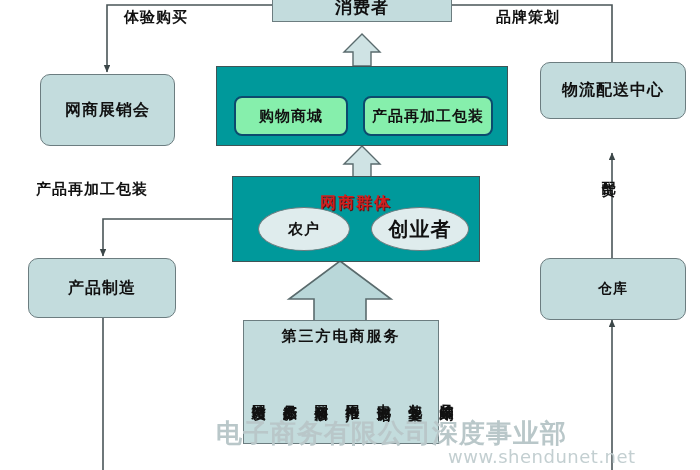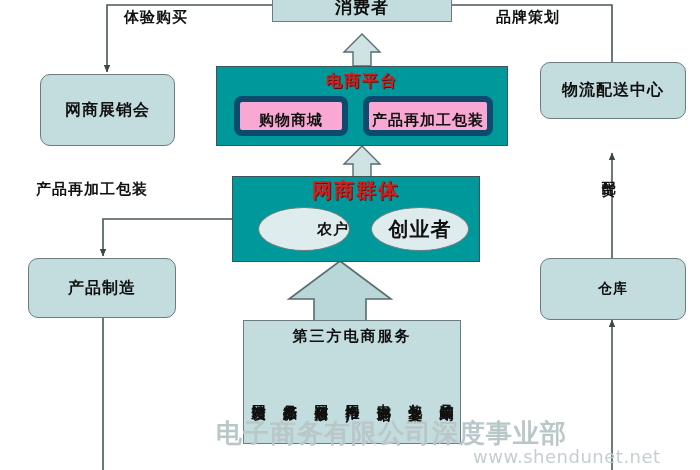--- a/index.html
+++ b/index.html
@@ -36,25 +36,25 @@
   .node-teal {
     position: absolute;
     box-sizing: border-box;
     background: #00999b;
     border: 1px solid #3f5456;
   }
 
   .inner-box {
     position: absolute;
     box-sizing: border-box;
-    background: #f9a8d4;
-    border: 6px solid #0c4a6e;
+    background: #86efac;
+    border: 2px solid #0c4a6e;
     border-radius: 8px;
     display: flex;
-    align-items: flex-end;
+    align-items: center;
     justify-content: center;
     color: #111;
     font-weight: bold;
     letter-spacing: 1px;
   }
 
   .ellipse {
     position: absolute;
     box-sizing: border-box;
     background: #dfeced;
@@ -185,40 +185,39 @@
 
   <div class="node rounded" style="left:28px; top:258px; width:148px; height:60px; font-size:16px;">
     <span>产品制造</span>
   </div>
 
   <div class="node rounded" style="left:540px; top:258px; width:146px; height:62px; font-size:14px;">
     <span>仓库</span>
   </div>
 
   <div class="node-teal" style="left:216px; top:66px; width:292px; height:80px;">
-    <div class="red-title" style="left:0; top:4px; width:100%; font-size:16px;">电商平台</div>
     <div class="inner-box" style="left:17px; top:29px; width:114px; height:40px; font-size:15px;">
       <span>购物商城</span>
     </div>
     <div class="inner-box" style="left:146px; top:29px; width:130px; height:40px; font-size:15px;">
       <span>产品再加工包装</span>
     </div>
   </div>
 
   <div class="node-teal" style="left:232px; top:176px; width:248px; height:86px;">
-    <div class="red-title" style="left:0; top:0; width:100%; font-size:20px;">网商群体</div>
-    <div class="ellipse" style="left:25px; top:30px; width:92px; height:44px; font-size:15px;justify-content:flex-end;">
+    <div class="red-title" style="left:0; top:16px; width:100%; font-size:16px;">网商群体</div>
+    <div class="ellipse" style="left:25px; top:30px; width:92px; height:44px; font-size:15px;">
       <span>农户</span>
     </div>
     <div class="ellipse" style="left:138px; top:30px; width:98px; height:44px; font-size:20px;">
       <span>创业者</span>
     </div>
   </div>
 
-  <div class="node sq" style="left:243px; top:320px; width:218px; height:124px; display:block;">
+  <div class="node sq" style="left:243px; top:320px; width:196px; height:124px; display:block;">
     <div class="svc-title" style="left:0; top:6px; font-size:15px;">第三方电商服务</div>
     <div class="svc-cols" style="left:8px; top:28px; width:202px; height:92px; font-size:14px;">
       <div class="svc-col">网站建设</div>
       <div class="svc-col">产品摄影</div>
       <div class="svc-col">网店装修</div>
       <div class="svc-col">网络推广</div>
       <div class="svc-col">电商培训</div>
       <div class="svc-col">包装文案</div>
       <div class="svc-col">品牌策划</div>
     </div>
@@ -226,15 +225,15 @@
 
   <div class="edge-label" style="left:124px; top:8px; font-size:15px;">体验购买</div>
 
   <div class="edge-label" style="left:496px; top:8px; font-size:15px;">品牌策划</div>
 
   <div class="edge-label" style="left:36px; top:180px; font-size:15px;">产品再加工包装</div>
 
   <div class="edge-label vert" style="left:600px; top:170px; font-size:14px;">配货</div>
 
   <div class="wm" style="left:196px; top:416px; font-size:26px;">电子商务有限公司深度事业部</div>
-  <div class="wm-url" style="left:448px; top:446px; font-size:18px;margin-left:25px;">www.shendunet.net</div>
+  <div class="wm-url" style="left:448px; top:446px; font-size:18px;">www.shendunet.net</div>
 
 </div>
 
 </body></html>

